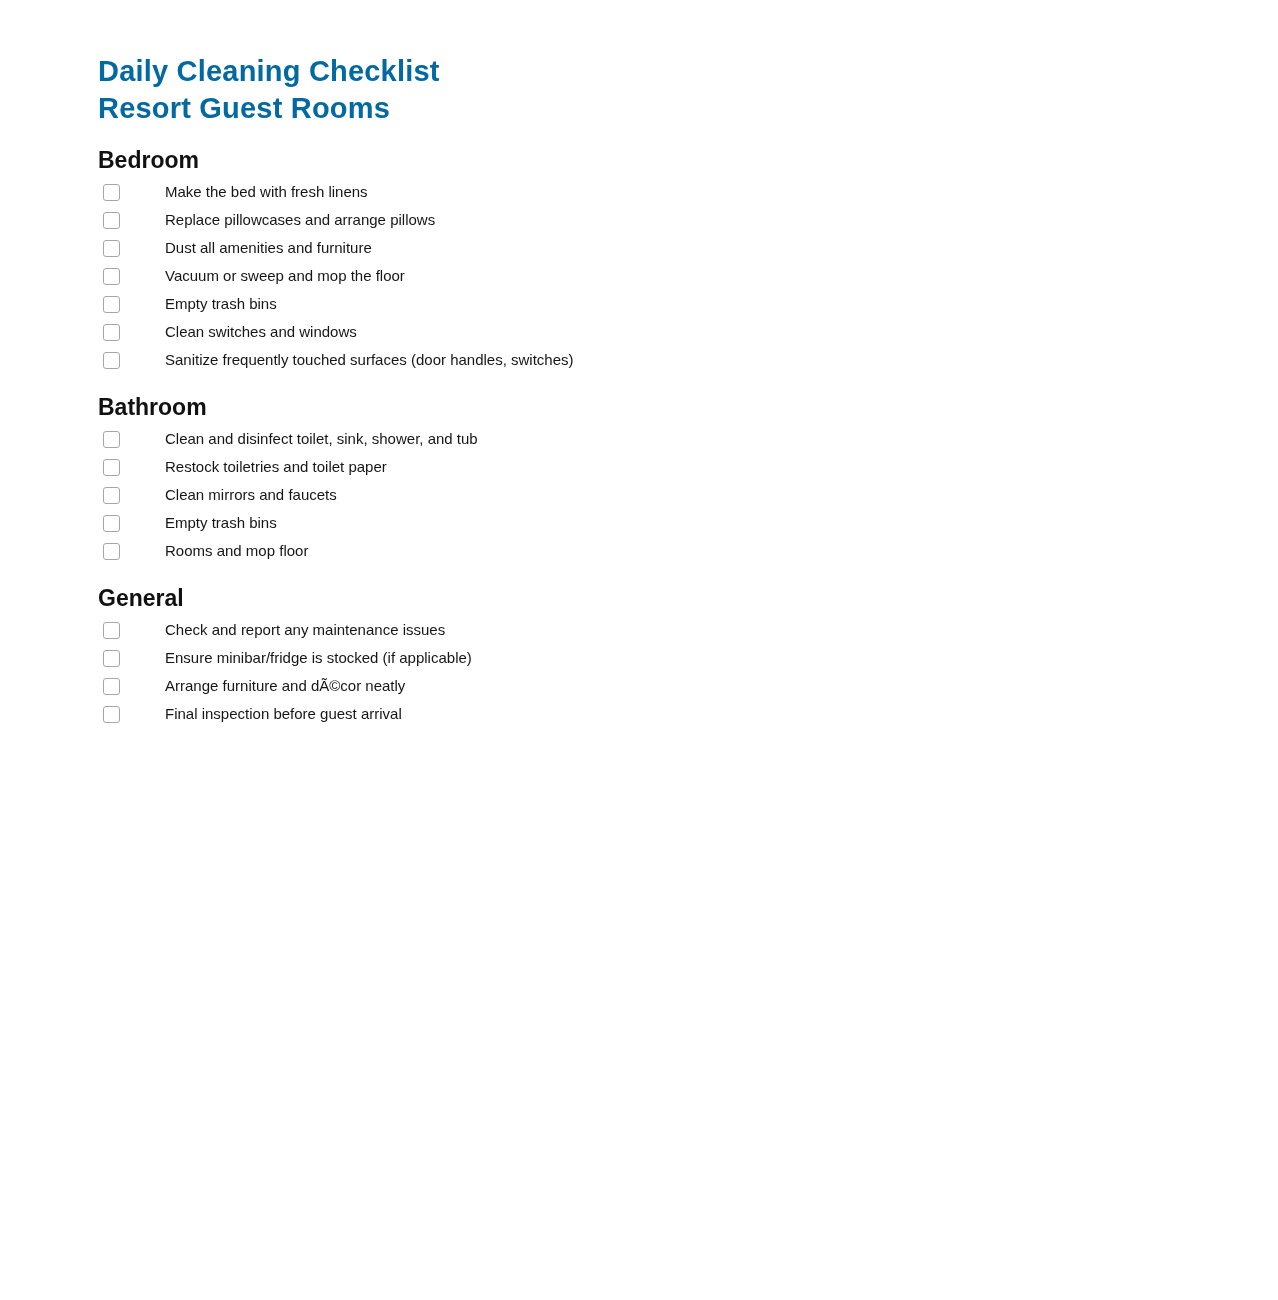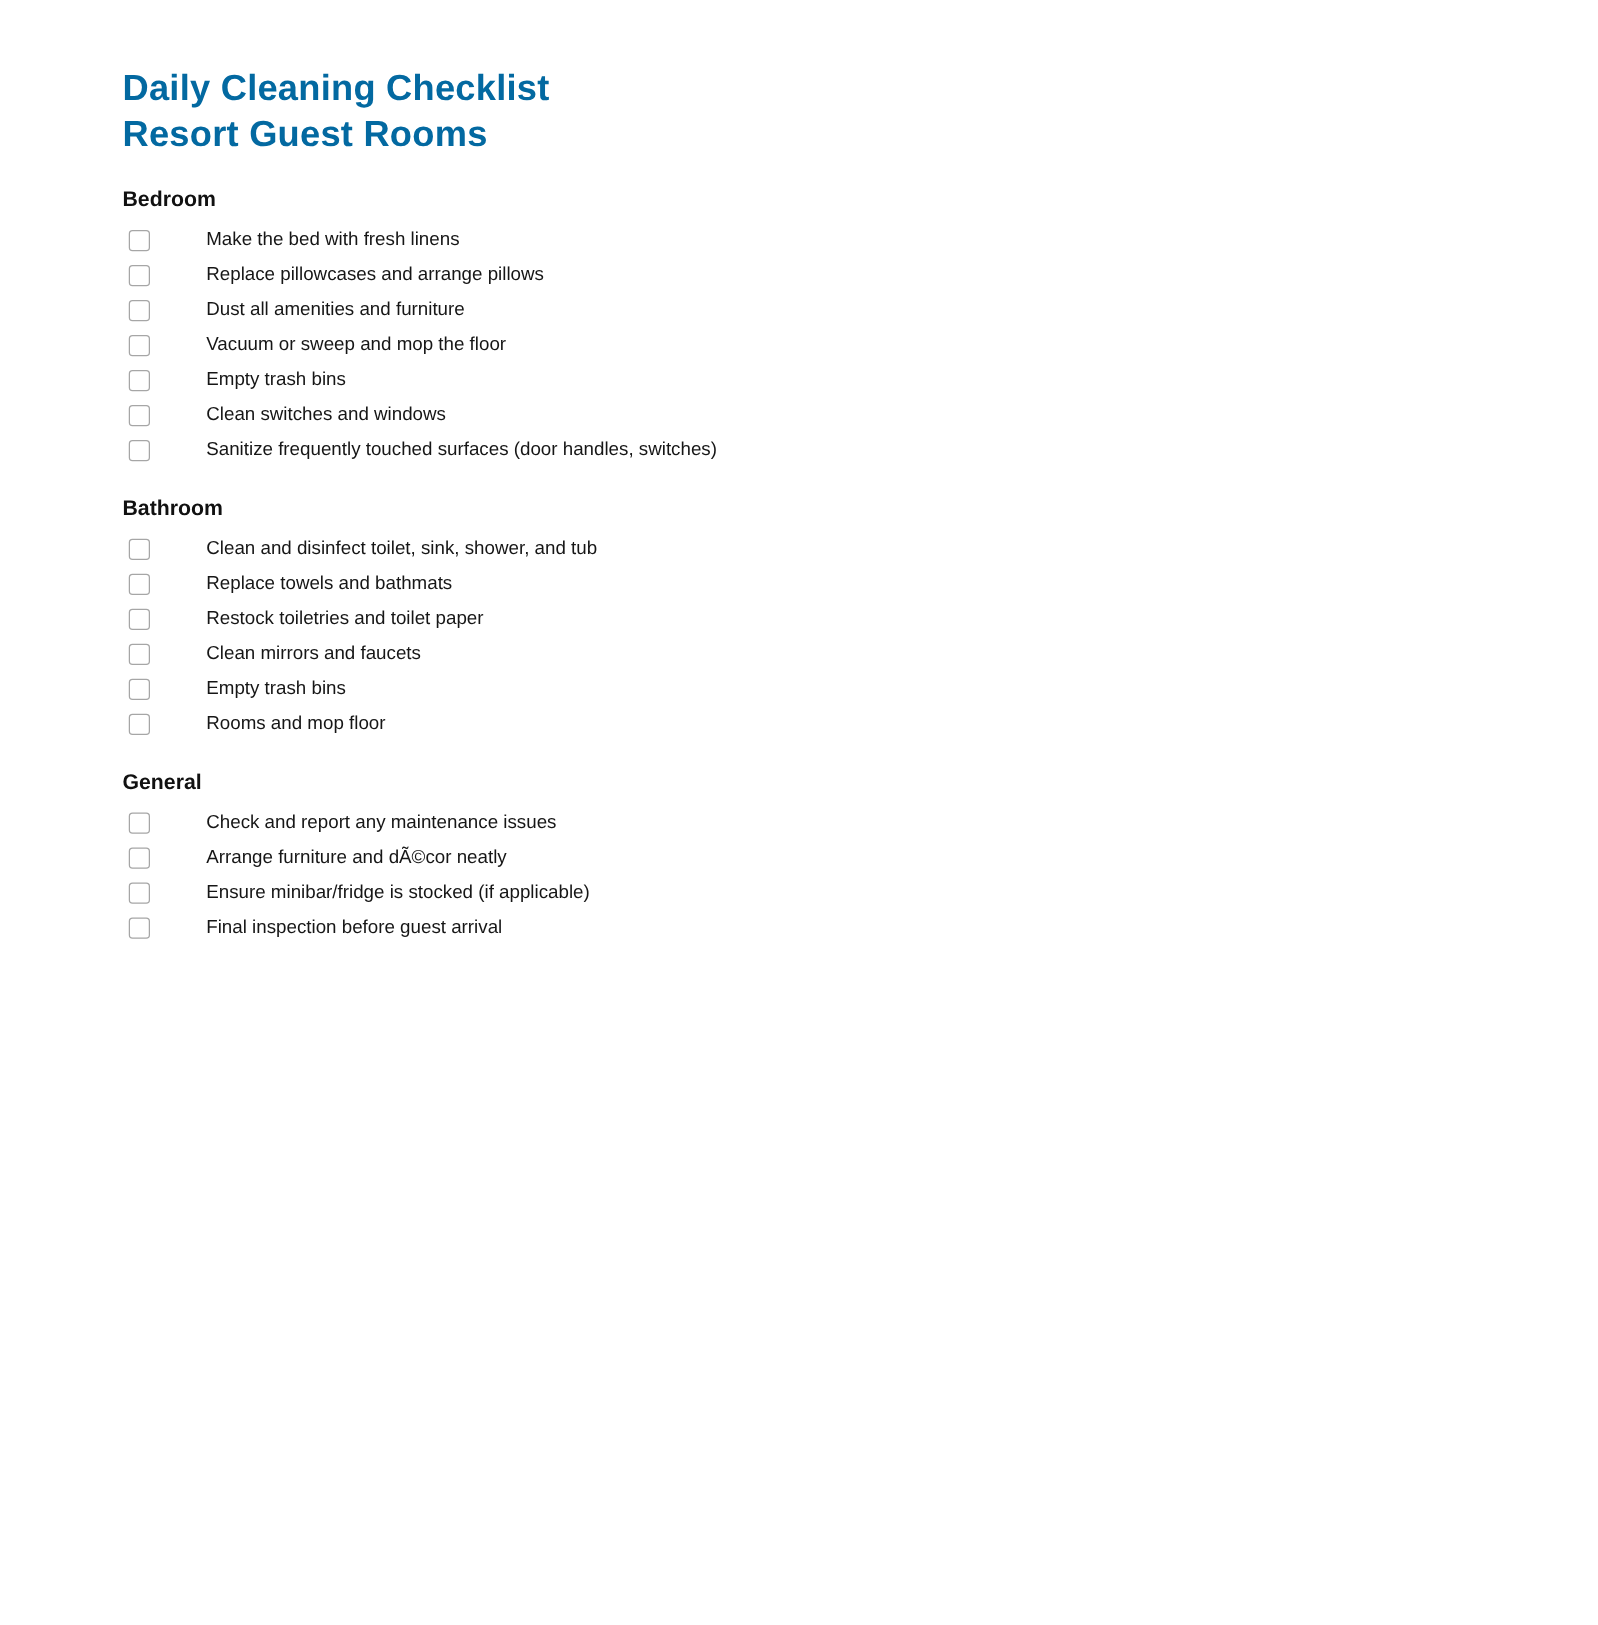--- a/index.html
+++ b/index.html
@@ -23,21 +23,21 @@
     font-weight: 700;
     line-height: 37px;
     color: #0369a1;
     letter-spacing: 0.2px;
   }
   .section {
     margin-top: 23px;
   }
   .section-heading {
     margin: 0 0 8px 0;
-    font-size: 17px;
+    font-size: 23px;
     font-weight: 700;
     line-height: 20px;
     color: #111111;
   }
   .check-row {
     display: flex;
     align-items: center;
     height: 28px;
     cursor: default;
     gap: 32px;
@@ -97,24 +97,20 @@
         </div>
       </section>
       <section class="section">
         <h2 class="section-heading">Bathroom</h2>
         <div class="check-row">
           <span class="checkbox"></span>
           <span class="check-label">Clean and disinfect toilet, sink, shower, and tub</span>
         </div>
         <div class="check-row">
           <span class="checkbox"></span>
-          <span class="check-label">Replace towels and bathmats</span>
-        </div>
-        <div class="check-row">
-          <span class="checkbox"></span>
           <span class="check-label">Restock toiletries and toilet paper</span>
         </div>
         <div class="check-row">
           <span class="checkbox"></span>
           <span class="check-label">Clean mirrors and faucets</span>
         </div>
         <div class="check-row">
           <span class="checkbox"></span>
           <span class="check-label">Empty trash bins</span>
         </div>
@@ -124,25 +120,25 @@
         </div>
       </section>
       <section class="section">
         <h2 class="section-heading">General</h2>
         <div class="check-row">
           <span class="checkbox"></span>
           <span class="check-label">Check and report any maintenance issues</span>
         </div>
         <div class="check-row">
           <span class="checkbox"></span>
-          <span class="check-label">Arrange furniture and dÃ©cor neatly</span>
+          <span class="check-label">Ensure minibar/fridge is stocked (if applicable)</span>
         </div>
         <div class="check-row">
           <span class="checkbox"></span>
-          <span class="check-label">Ensure minibar/fridge is stocked (if applicable)</span>
+          <span class="check-label">Arrange furniture and dÃ©cor neatly</span>
         </div>
         <div class="check-row">
           <span class="checkbox"></span>
           <span class="check-label">Final inspection before guest arrival</span>
         </div>
       </section>
     </div>
 </div>
 
 </body></html>

